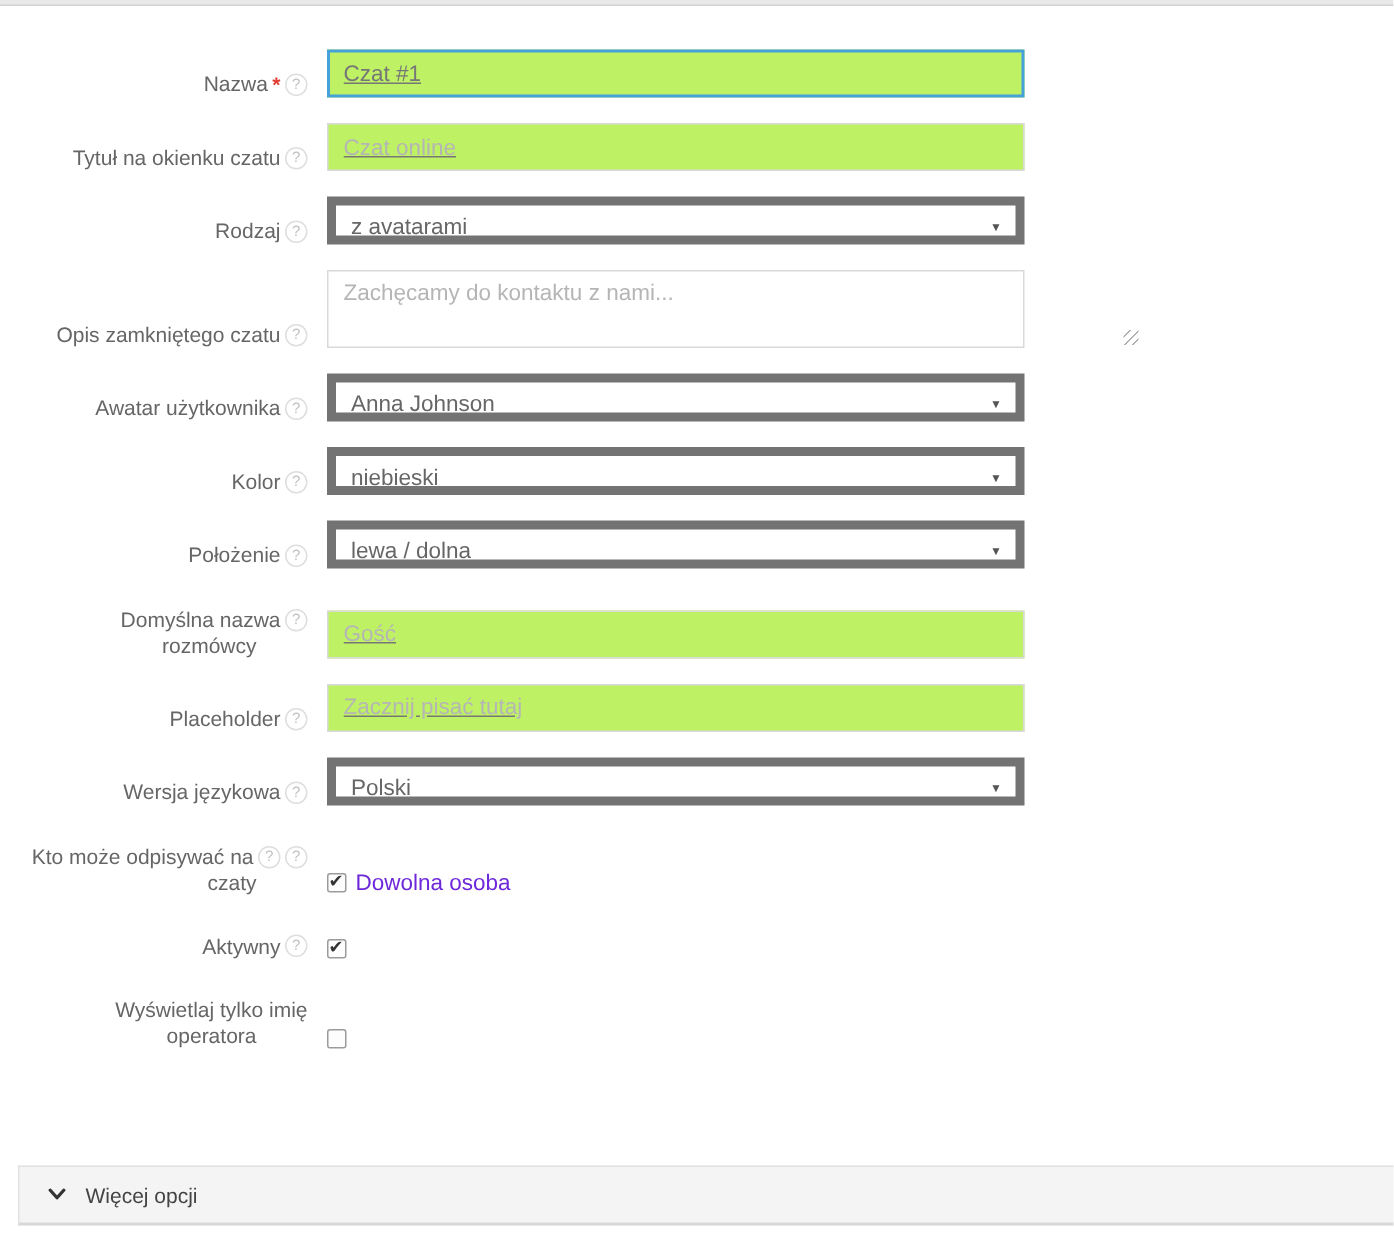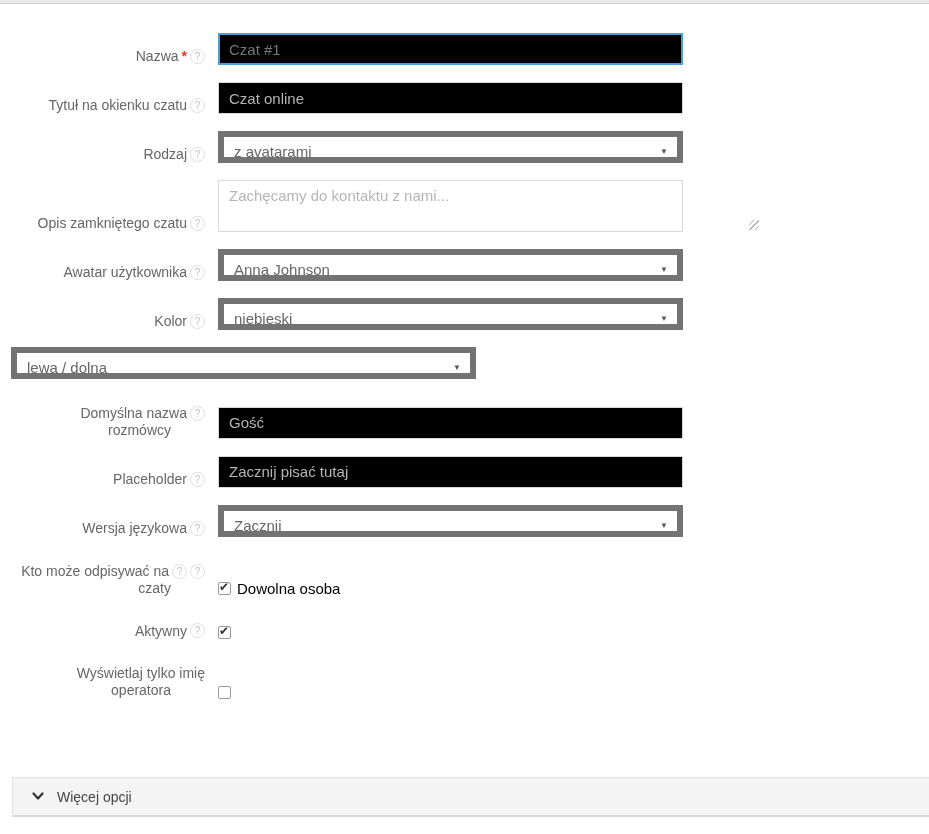--- a/index.html
+++ b/index.html
@@ -20,23 +20,23 @@
   .label-text { vertical-align: middle; }
 
   .help { display: inline-block; width: 15px; height: 15px; border: 1px solid #dedede;
     border-radius: 50%; color: #c2c2c2; font-size: 10px; line-height: 13px;
     text-align: center; background: #fff; margin-left: 3px; vertical-align: middle;
     cursor: pointer; }
   .req { color: #e03c31; font-weight: bold; margin-left: 3px; vertical-align: middle; }
 
   .control-col { margin-left: 11px; width: 465px; position: relative; }
 
-  .text-input { width: 465px; height: 32px; border: 1px solid #d9d9d9; background: #000000;
+  .text-input { width: 465px; height: 32px; border: 1px solid #d9d9d9; background: #bef264;
     font-family: "Liberation Sans", sans-serif; font-size: 15px; color: #777;
-    padding: 0 10px; outline: none; border-radius: 0; }
+    padding: 0 10px; outline: none; border-radius: 0; text-decoration: underline; }
   .text-input::placeholder, .ta::placeholder { color: #b5b5b5; opacity: 1; }
   .text-input.focused { border: 2px solid #46a1d9; padding: 0 9px; }
 
   .select { width: 465px; height: 32px; border: 6px solid #737373; background: #fff;
     font-size: 15px; color: #666; padding: 0 26px 0 10px; line-height: 30px;
     position: relative; cursor: pointer; white-space: nowrap; overflow: hidden; }
   .select .caret { position: absolute; right: 9px; top: 0; line-height: 30px;
     font-size: 8px; color: #555; }
 
   .ta-wrap { position: relative; width: 543px; }
@@ -45,21 +45,21 @@
     padding: 6px 10px; outline: none; resize: none; display: block; border-radius: 0; }
   .grip { position: absolute; right: 2px; bottom: 2px; width: 10px; height: 10px;
     background: repeating-linear-gradient(135deg, transparent 0 3px, #b0b0b0 3px 4px);
     pointer-events: none; }
 
   .checkbox-row { padding-top: 6px; display: flex; align-items: center; }
   .cb { display: inline-block; width: 13px; height: 13px; border: 1px solid #9b9b9b;
     background: #fdfdfd; position: relative; cursor: pointer; border-radius: 2px; }
   .cb.checked::after { content: "\2714"; position: absolute; left: 0px; top: -3px;
     font-size: 12px; color: #333; }
-  .cb-label { font-size: 15px; color: #000000; margin-left: 6px; }
+  .cb-label { font-size: 15px; color: #6d28d9; margin-left: 6px; }
 
   .more-bar { position: absolute; top: 777px; left: 12px; right: -6px; height: 40px;
     background: #f4f4f4; border: 1px solid #e2e2e2; border-bottom: 2px solid #d8d8d8;
     display: flex; align-items: center; cursor: pointer; }
   .chev { margin-left: 19px; display: inline-flex; }
   .more-label { margin-left: 13px; font-size: 14px; color: #444; }
 </style>
 </head>
 <body>
 
@@ -127,20 +127,23 @@
     </div>
     <div class="control-col">
       <div class="select">
         <span>niebieski</span>
         <span class="caret">▼</span>
       </div>
     </div>
   </div>
 
   <div class="form-group">
+    <div class="label-col">
+      <span class="label-text">Położenie</span><span class="help">?</span>
+    </div>
     <div class="control-col">
       <div class="select">
         <span>lewa / dolna</span>
         <span class="caret">▼</span>
       </div>
     </div>
   </div>
 
   <div class="form-group">
     <div class="label-col">
@@ -161,21 +164,21 @@
     </div>
   </div>
 
 
   <div class="form-group">
     <div class="label-col">
       <span class="label-text">Wersja językowa</span><span class="help">?</span>
     </div>
     <div class="control-col">
       <div class="select">
-        <span>Zacznij</span>
+        <span>Polski</span>
         <span class="caret">▼</span>
       </div>
     </div>
   </div>
 
   <div class="form-group">
     <div class="label-col">
       <span class="label-text">Kto może odpisywać na</span><span class="help">?</span><span class="help">?</span>
       <span class="l2">czaty</span>
     </div>

